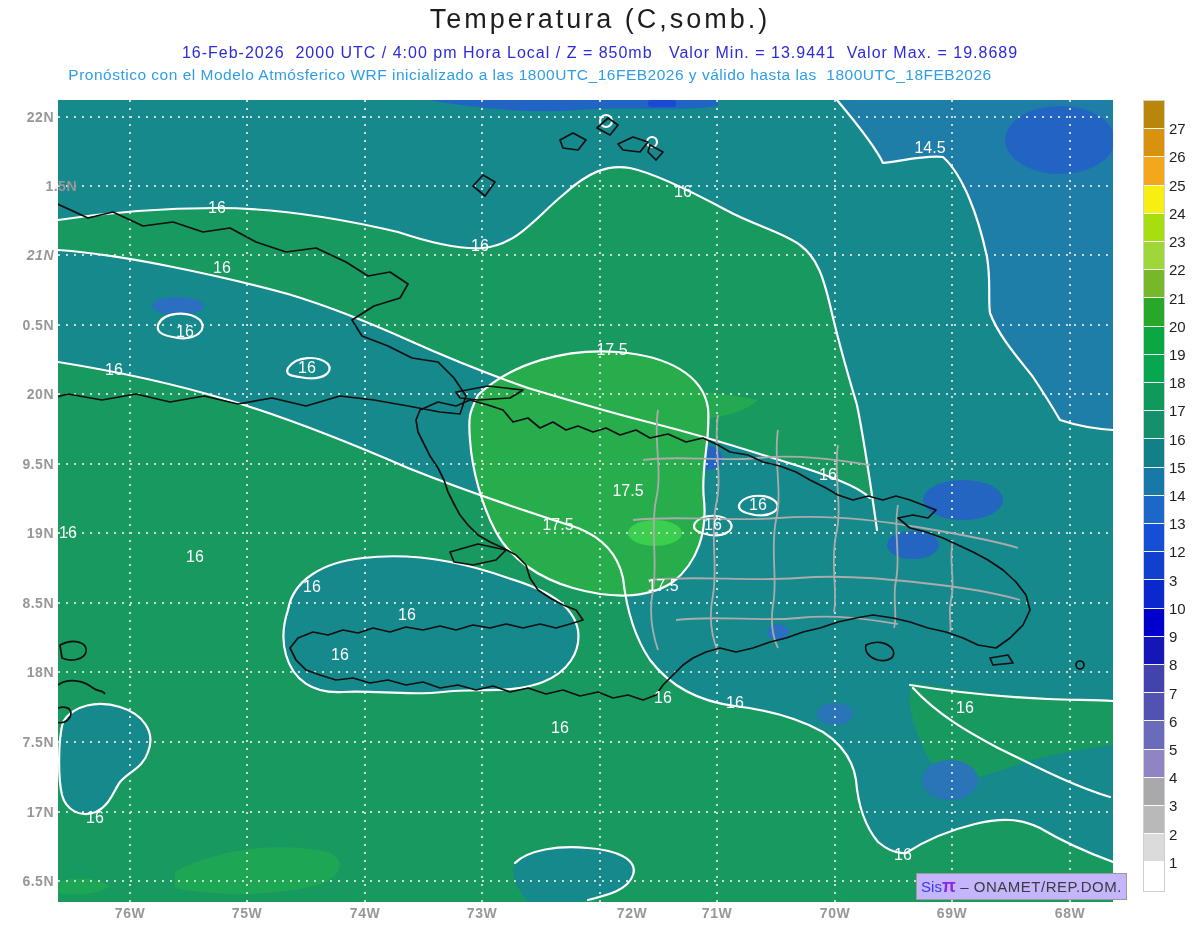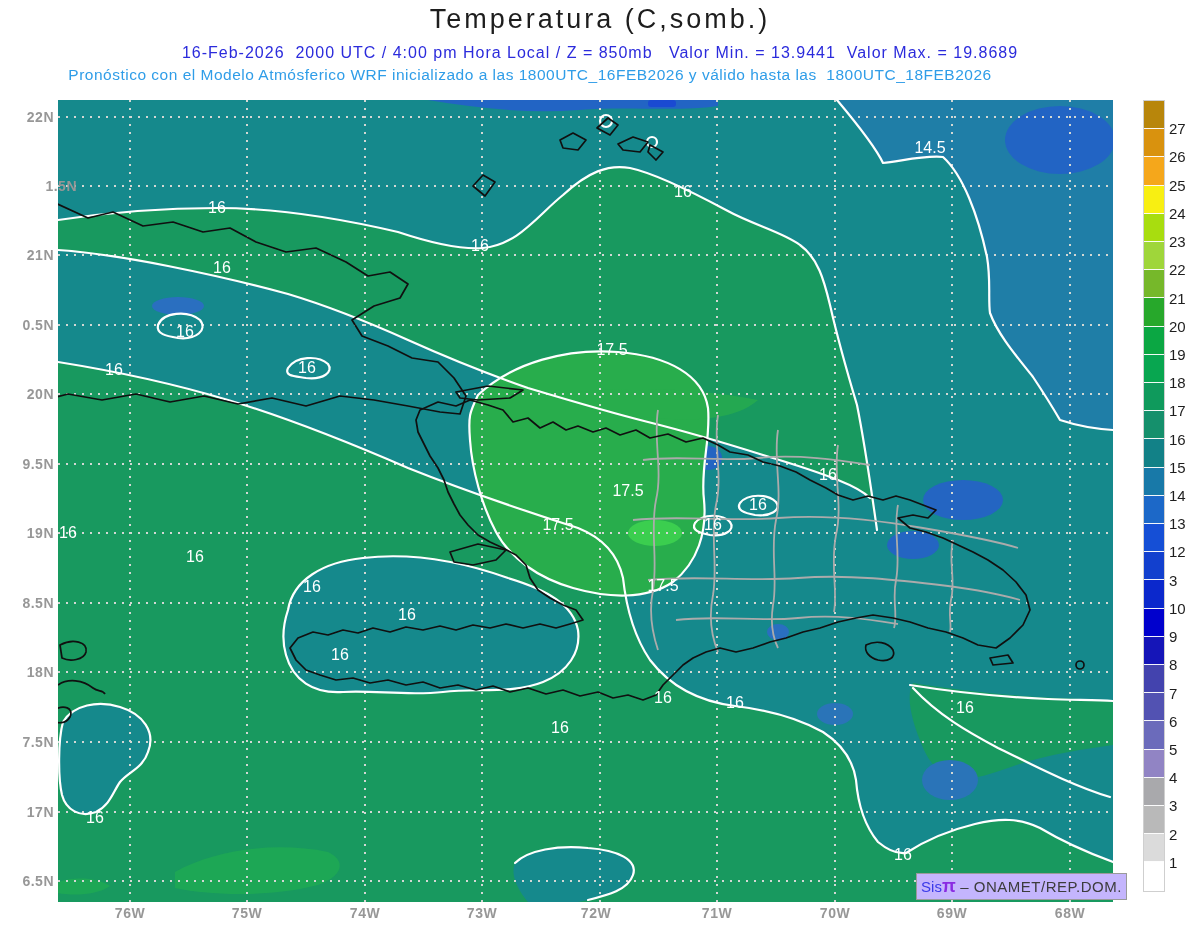--- a/index.html
+++ b/index.html
@@ -178,37 +178,37 @@
         <span class="ctr-label" style="left: 500px; top: 425px;">17.5</span>
         <span class="ctr-label" style="left: 570px; top: 391px;">17.5</span>
         <span class="ctr-label" style="left: 605px; top: 486px;">17.5</span>
         <span class="ctr-label" style="left: 872px; top: 48px;">14.5</span>
       </div>
   </div>
 
   <div id="lat-ticks">
       <span class="lat-tick" style="top: 117px;">22N</span>
       <span class="lat-tick" style="top: 186px; margin-left: 23px;">1.5N</span>
-      <span class="lat-tick" style="top: 255px;">21N</span>
+      <span class="lat-tick" style="top: 255px; font-style: italic;">21N</span>
       <span class="lat-tick" style="top: 325px;">0.5N</span>
       <span class="lat-tick" style="top: 394px;">20N</span>
       <span class="lat-tick" style="top: 464px;">9.5N</span>
       <span class="lat-tick" style="top: 533px;">19N</span>
       <span class="lat-tick" style="top: 603px;">8.5N</span>
       <span class="lat-tick" style="top: 672px;">18N</span>
       <span class="lat-tick" style="top: 742px;">7.5N</span>
       <span class="lat-tick" style="top: 812px;">17N</span>
       <span class="lat-tick" style="top: 881px;">6.5N</span>
     </div>
   <div id="lon-ticks">
       <span class="lon-tick" style="left: 130px;">76W</span>
       <span class="lon-tick" style="left: 247px;">75W</span>
       <span class="lon-tick" style="left: 365px;">74W</span>
       <span class="lon-tick" style="left: 482px;">73W</span>
-      <span class="lon-tick" style="left: 596px;">72W</span>
+      <span class="lon-tick" style="left: 632px;">72W</span>
       <span class="lon-tick" style="left: 717px;">71W</span>
       <span class="lon-tick" style="left: 835px;">70W</span>
       <span class="lon-tick" style="left: 952px;">69W</span>
       <span class="lon-tick" style="left: 1070px;">68W</span>
     </div>
 
   <div id="colorbar">
       <div class="cb-cell" style="height: 28.2143px; background: rgb(184, 134, 11);"></div>
       <div class="cb-cell" style="height: 28.2143px; background: rgb(217, 146, 14);"></div>
       <div class="cb-cell" style="height: 28.2143px; background: rgb(245, 167, 27);"></div>

